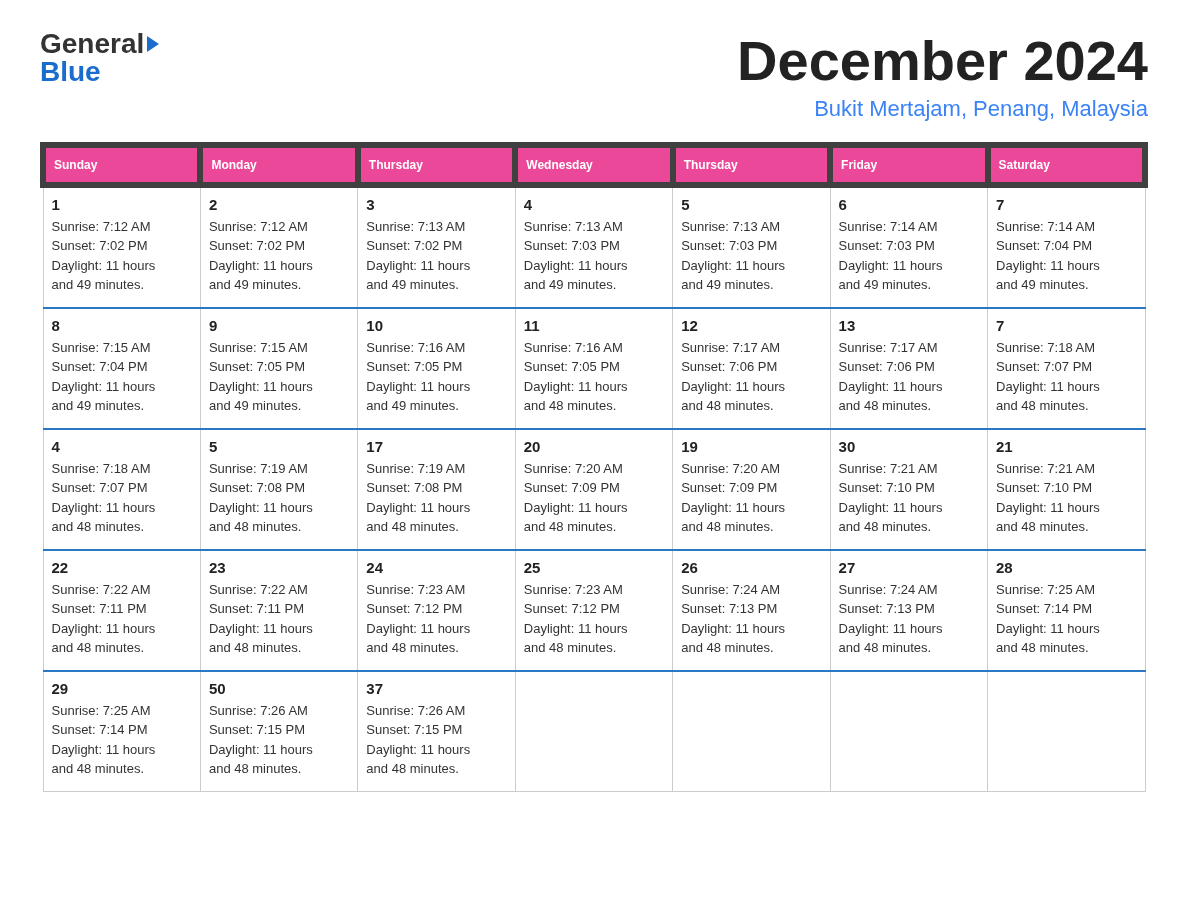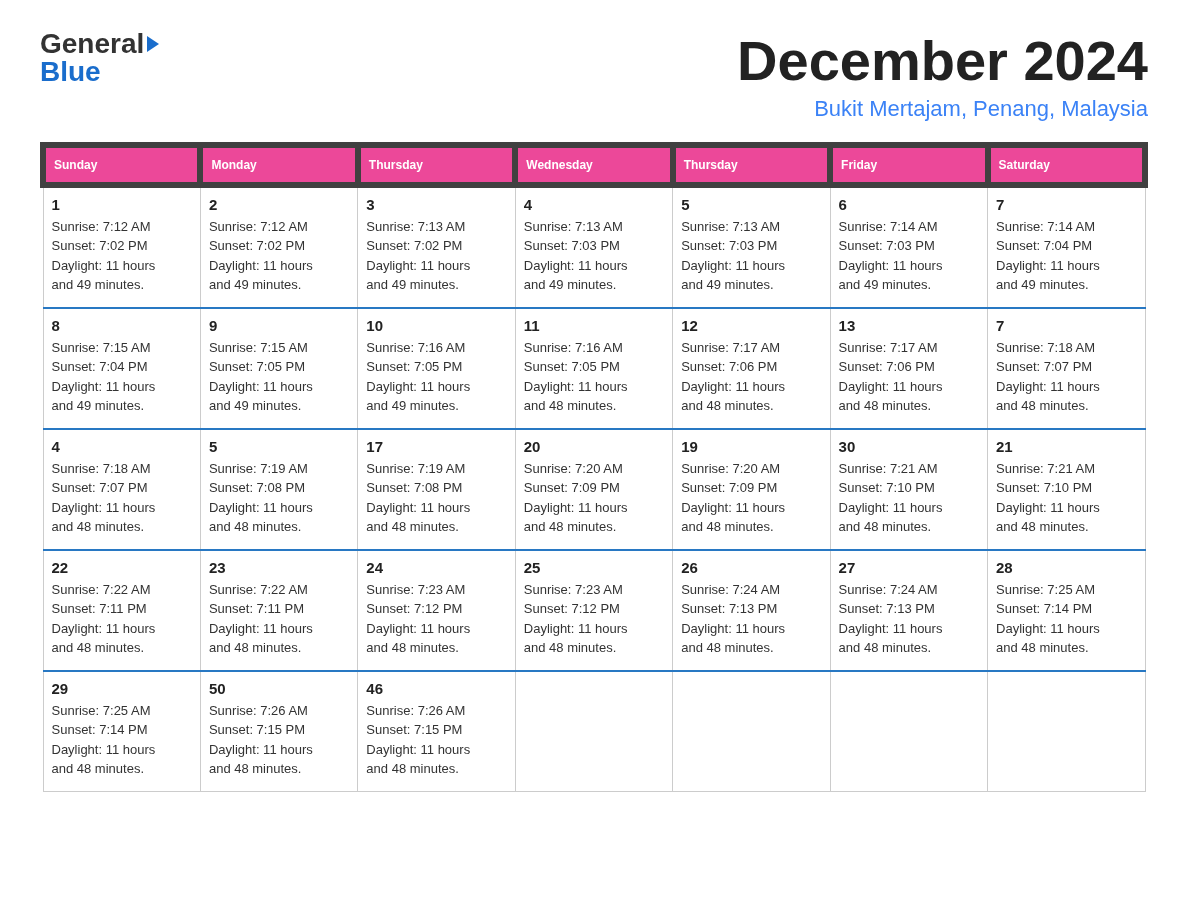--- a/index.html
+++ b/index.html
@@ -256,21 +256,21 @@
       <tr class="row-divider">
         <td>
           <span class="day-number">29</span>
           <div class="day-info">Sunrise: 7:25 AM<br>Sunset: 7:14 PM<br>Daylight: 11 hours<br>and 48 minutes.</div>
         </td>
         <td>
           <span class="day-number">50</span>
           <div class="day-info">Sunrise: 7:26 AM<br>Sunset: 7:15 PM<br>Daylight: 11 hours<br>and 48 minutes.</div>
         </td>
         <td>
-          <span class="day-number">46</span>
+          <span class="day-number">37</span>
           <div class="day-info">Sunrise: 7:26 AM<br>Sunset: 7:15 PM<br>Daylight: 11 hours<br>and 48 minutes.</div>
         </td>
         <td class="empty-cell"></td>
         <td class="empty-cell"></td>
         <td class="empty-cell"></td>
         <td class="empty-cell"></td>
       </tr>
     </tbody>
 </table>
 

